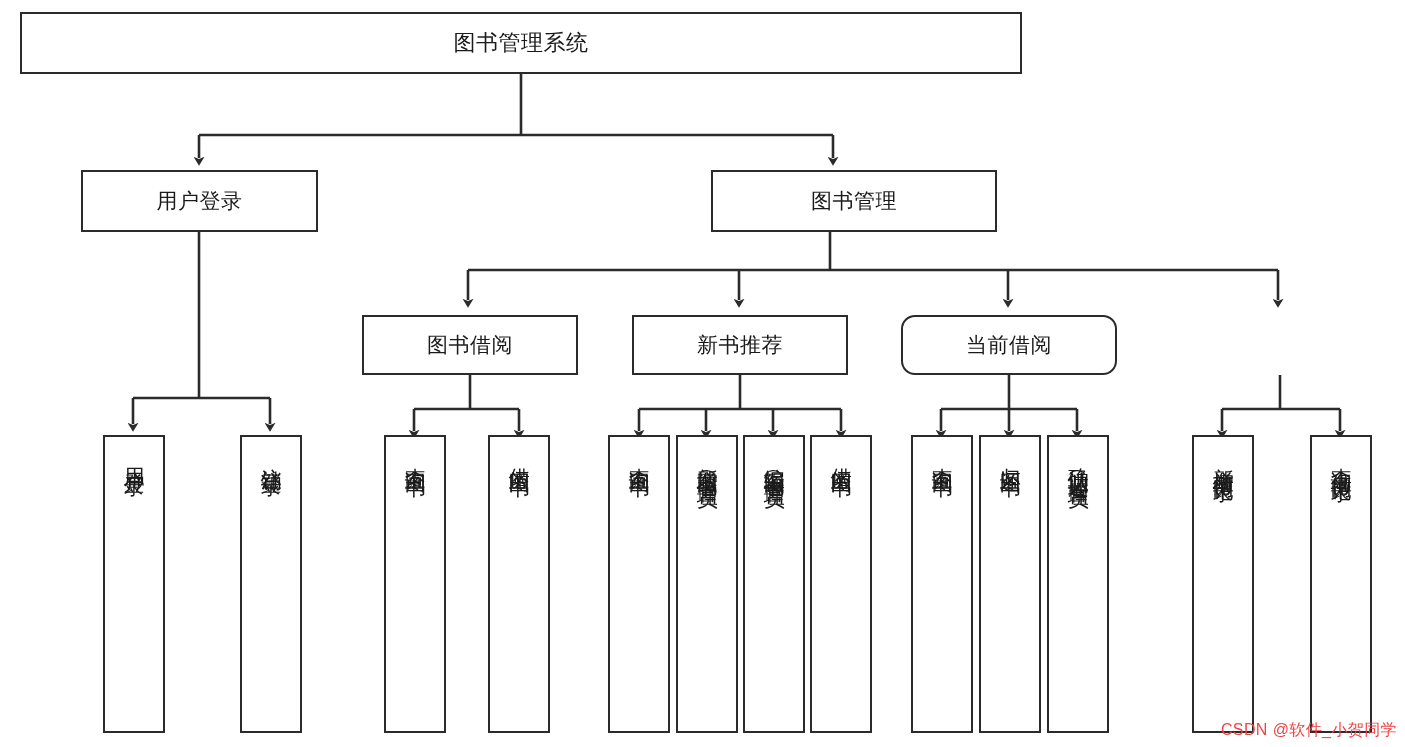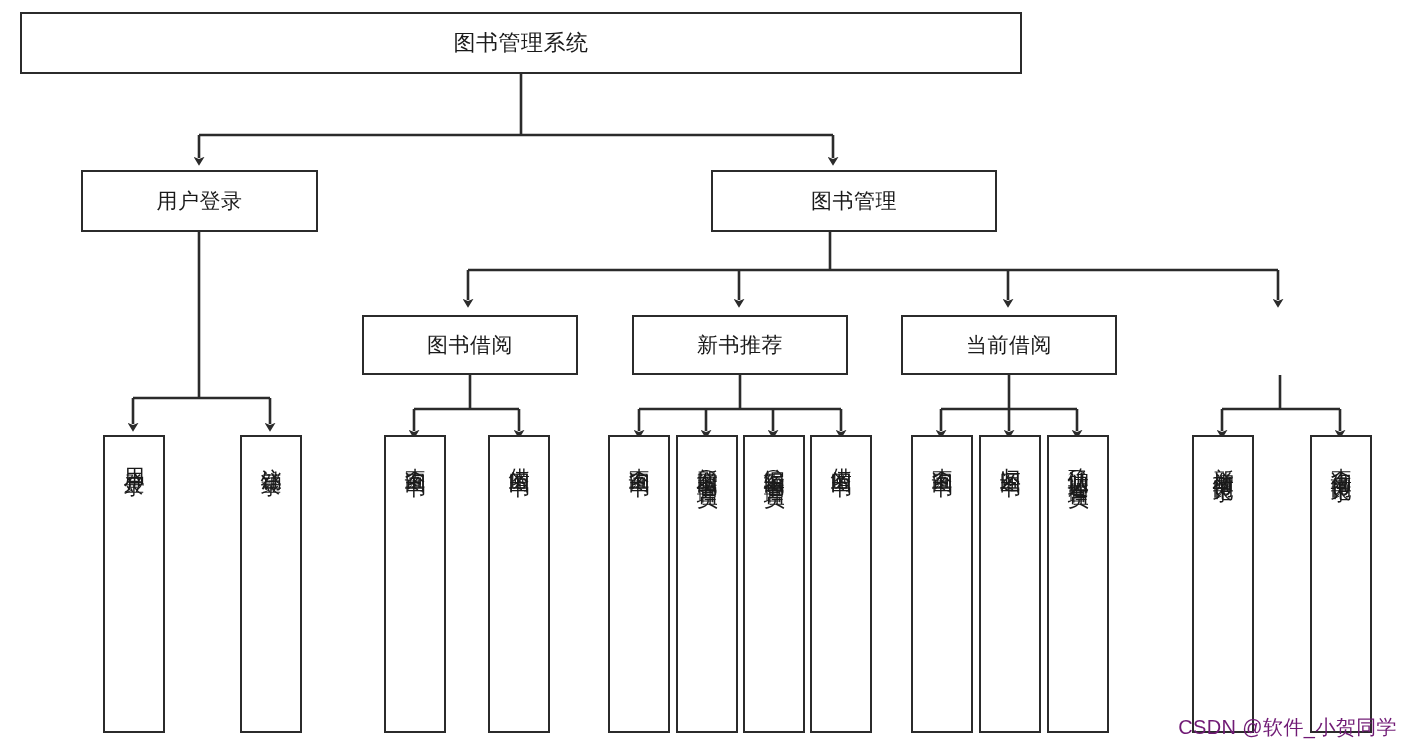--- a/index.html
+++ b/index.html
@@ -53,22 +53,22 @@
     font-size:21px;
     line-height:1.25;
     letter-spacing:3px;
     white-space:normal;
     max-height:285px;
   }
   .watermark{
     position:absolute;
     right:8px;
     bottom:6px;
-    font-size:20px;
-    color:#701a75;
+    font-size:16px;
+    color:#ef4444;
     letter-spacing:0.4px;
     z-index:5;
     white-space:nowrap;
     user-select:none;
     margin-left:25px;
   }
 </style>
 </head>
 <body>
 
@@ -134,21 +134,21 @@
   <div class="node" style="left:711px; top:170px; width:286px; height:62px;">
     <span class="lbl">图书管理</span>
   </div>
 
   <div class="node" style="left:362px; top:315px; width:216px; height:60px;">
     <span class="lbl">图书借阅</span>
   </div>
   <div class="node" style="left:632px; top:315px; width:216px; height:60px;">
     <span class="lbl">新书推荐</span>
   </div>
-  <div class="node" style="left:901px; top:315px; width:216px; height:60px;">
+  <div class="node" style="left:901px; top:315px; width:216px; height:60px;border-radius:14px;">
     <span class="lbl">当前借阅</span>
   </div>
 
   <div class="node vert" style="left:103px; top:435px; width:62px; height:298px;">
     <span class="lbl">用户登录</span>
   </div>
   <div class="node vert" style="left:240px; top:435px; width:62px; height:298px;">
     <span class="lbl">注销登录</span>
   </div>
 

